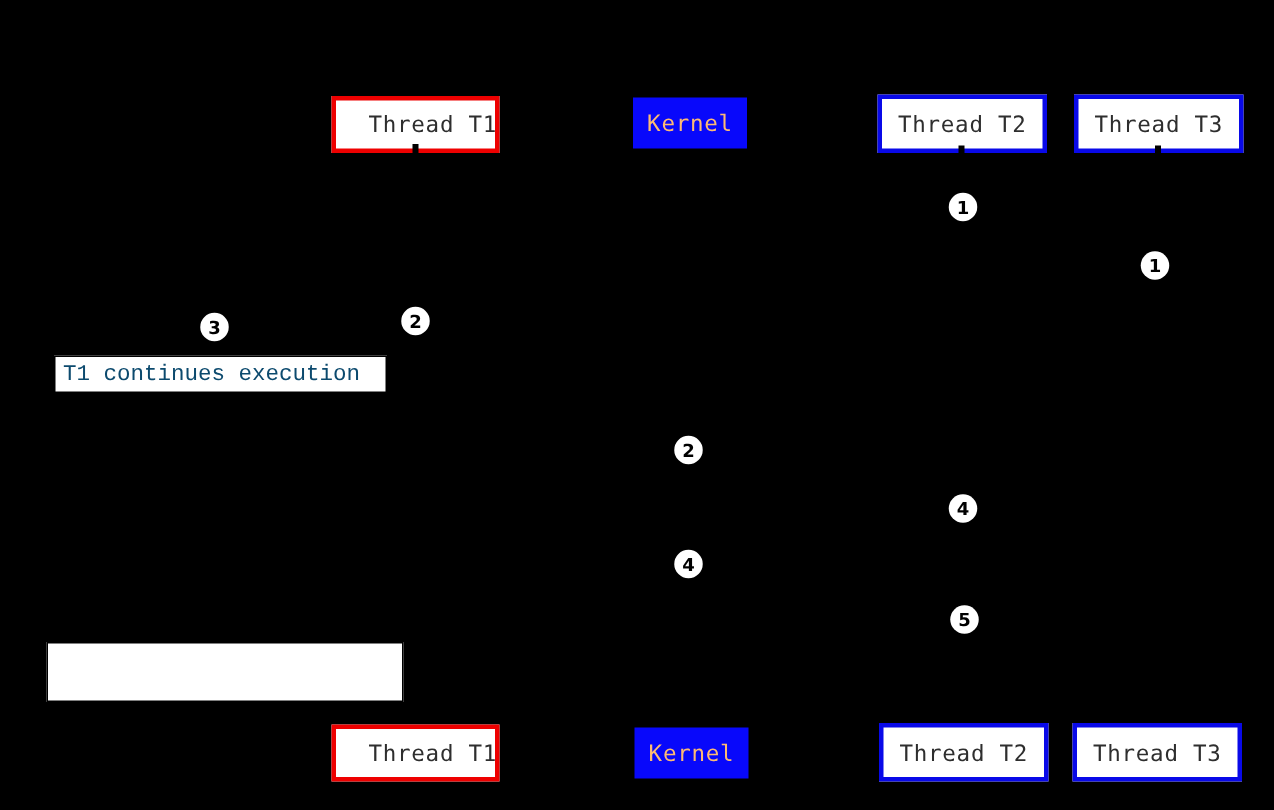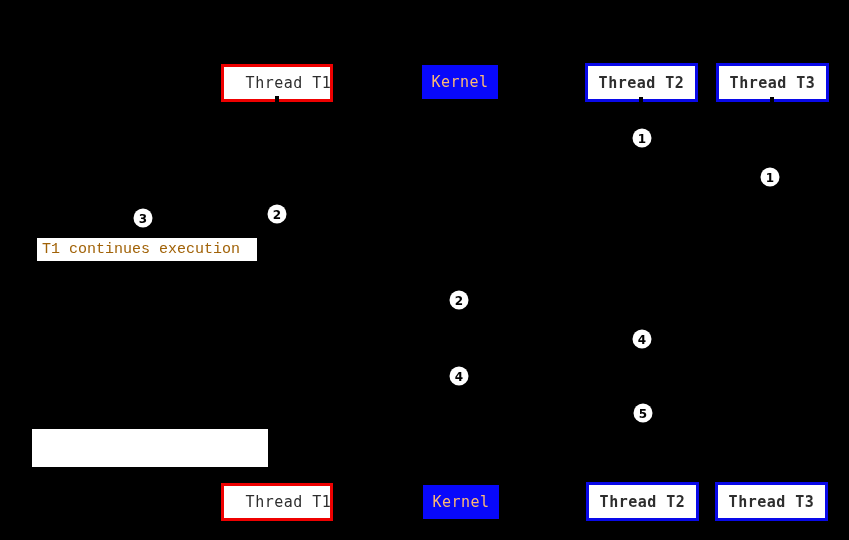--- a/index.html
+++ b/index.html
@@ -16,42 +16,42 @@
     box-sizing: border-box;
     display: flex;
     align-items: center;
     justify-content: center;
     font-size: 15px;
     letter-spacing: 0.5px;
     white-space: nowrap;
   }
   .node.outlined { background: #ffffff; border: 3px solid #000; color: #2e2e2e; }
   .node.red-accent { border-color: #ee0000; padding-left: 23px; }
-  .node.blue-accent { border-color: #0909e8; font-weight: bold; }
+  .node.blue-accent { border-color: #0909e8; }
   .node.filled { background: #0808fb; color: #fdba74; border: none; }
   .badge {
     position: absolute;
     width: 19px;
     height: 19px;
     border-radius: 50%;
     background: #ffffff;
     color: #000000;
     display: flex;
     align-items: center;
     justify-content: center;
     font-family: "DejaVu Sans", sans-serif;
     font-size: 12px;
     font-weight: 600;
     transform: translate(-50%, -50%);
   }
   .note {
     position: absolute;
     box-sizing: border-box;
     background: #ffffff;
-    color: #a16207;
+    color: #0c4a6e;
     border: 1px solid #000000;
     font-family: "Liberation Mono", "DejaVu Sans Mono", monospace;
     font-size: 15px;
     display: flex;
     align-items: center;
     padding: 0 5px;
     white-space: nowrap;
   }
   .notch {
     position: absolute;

